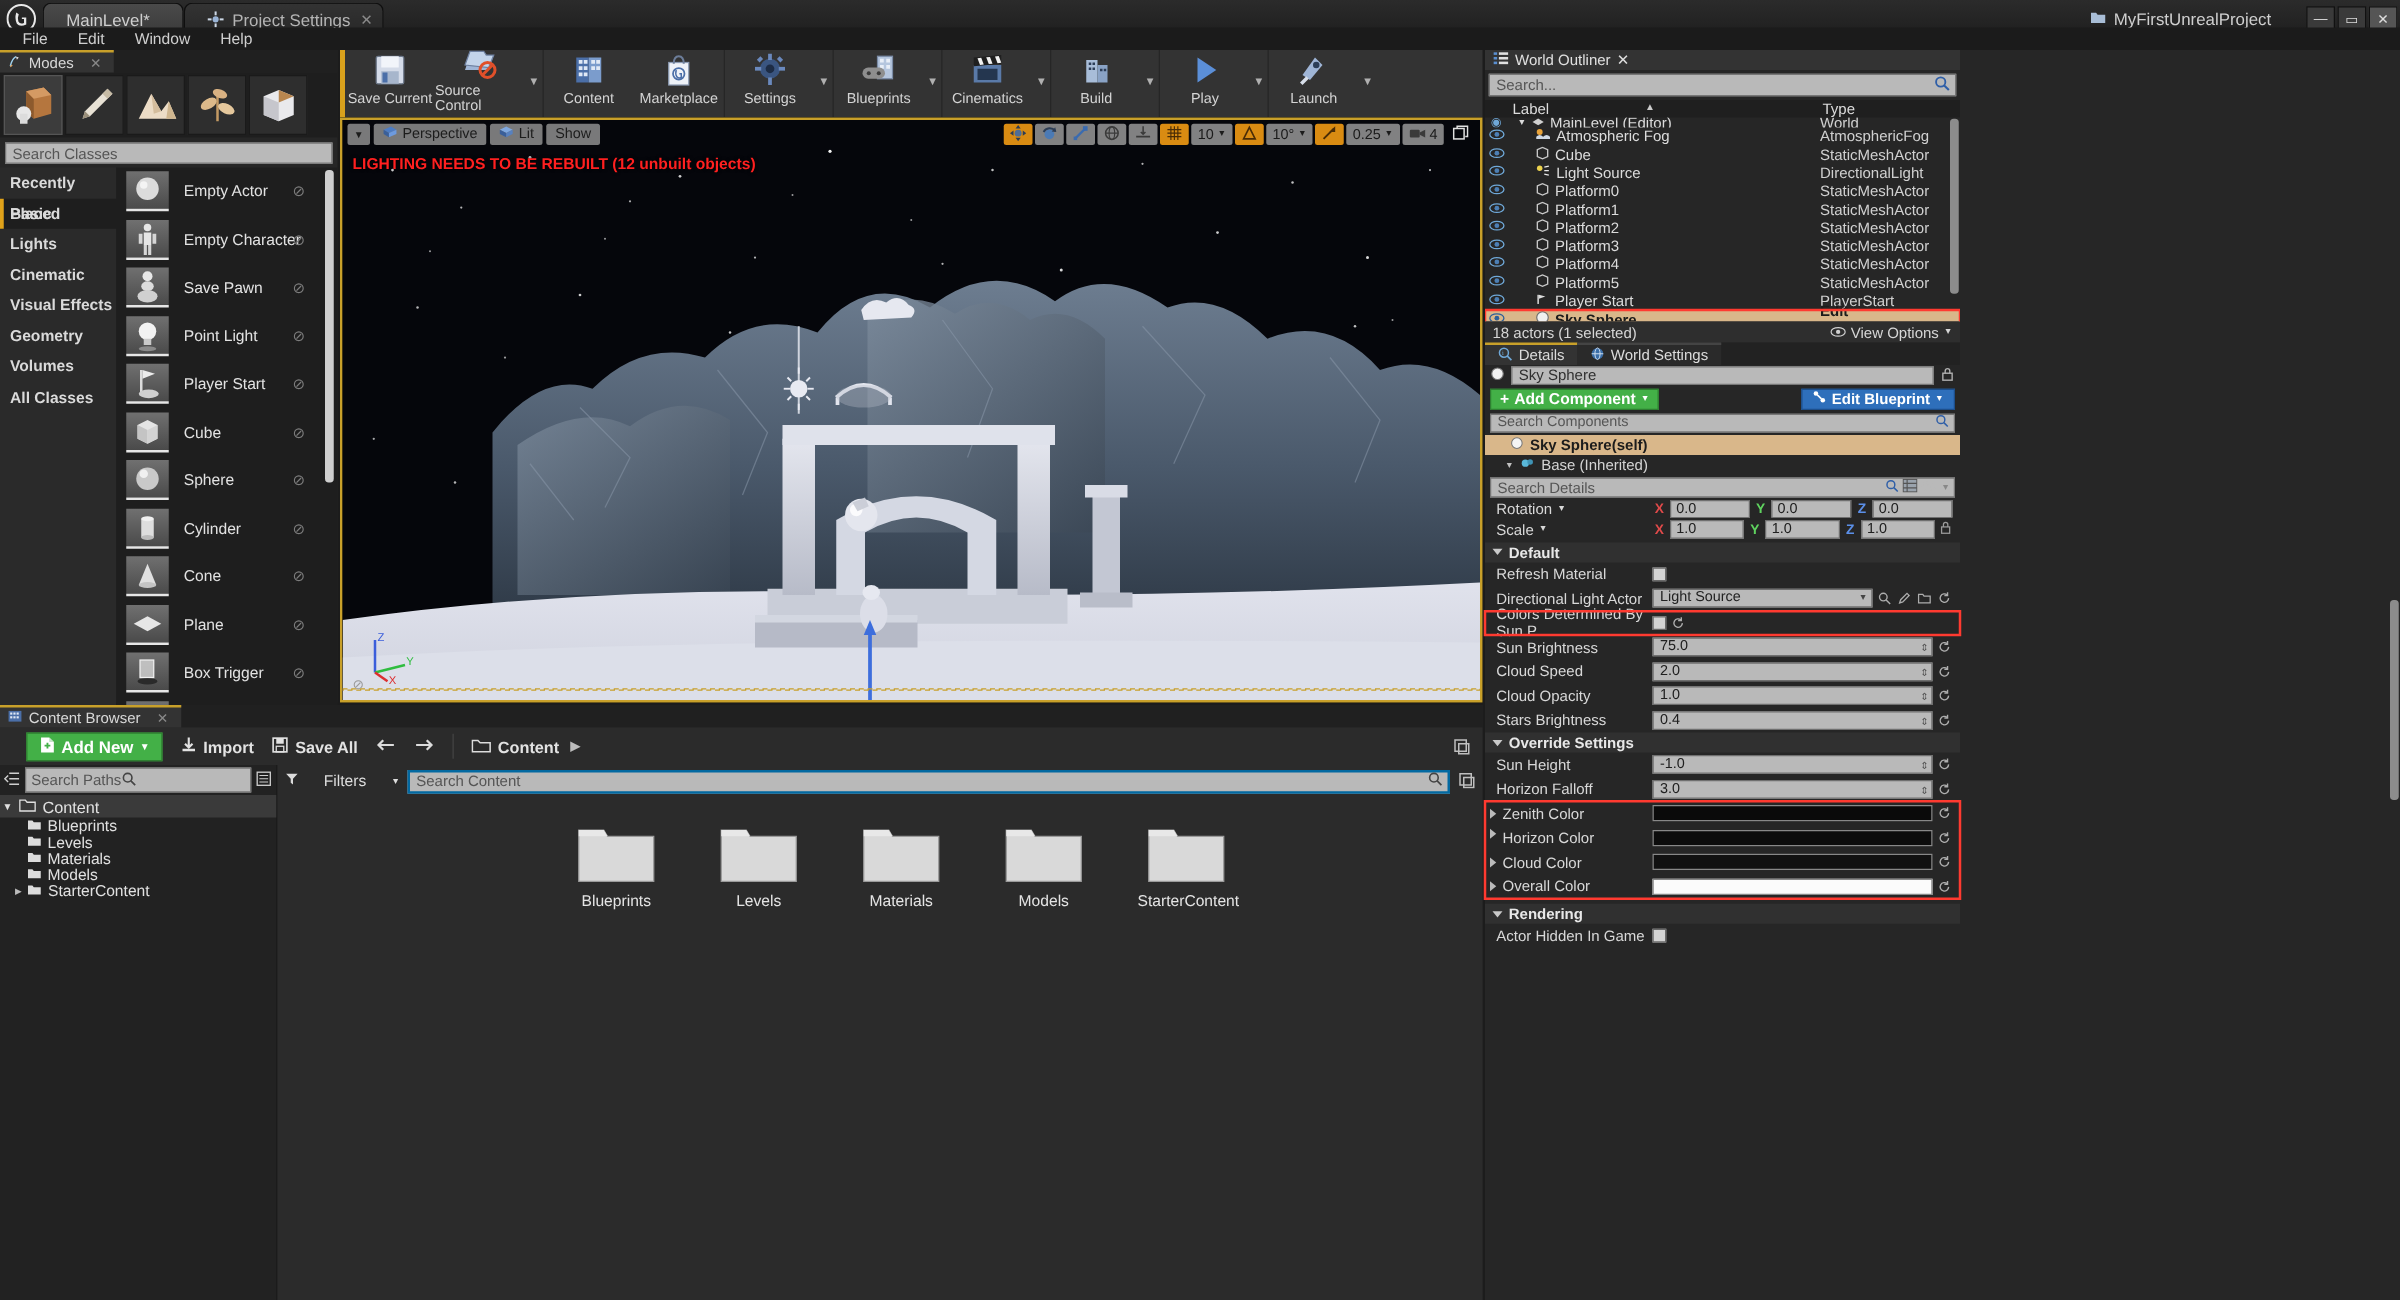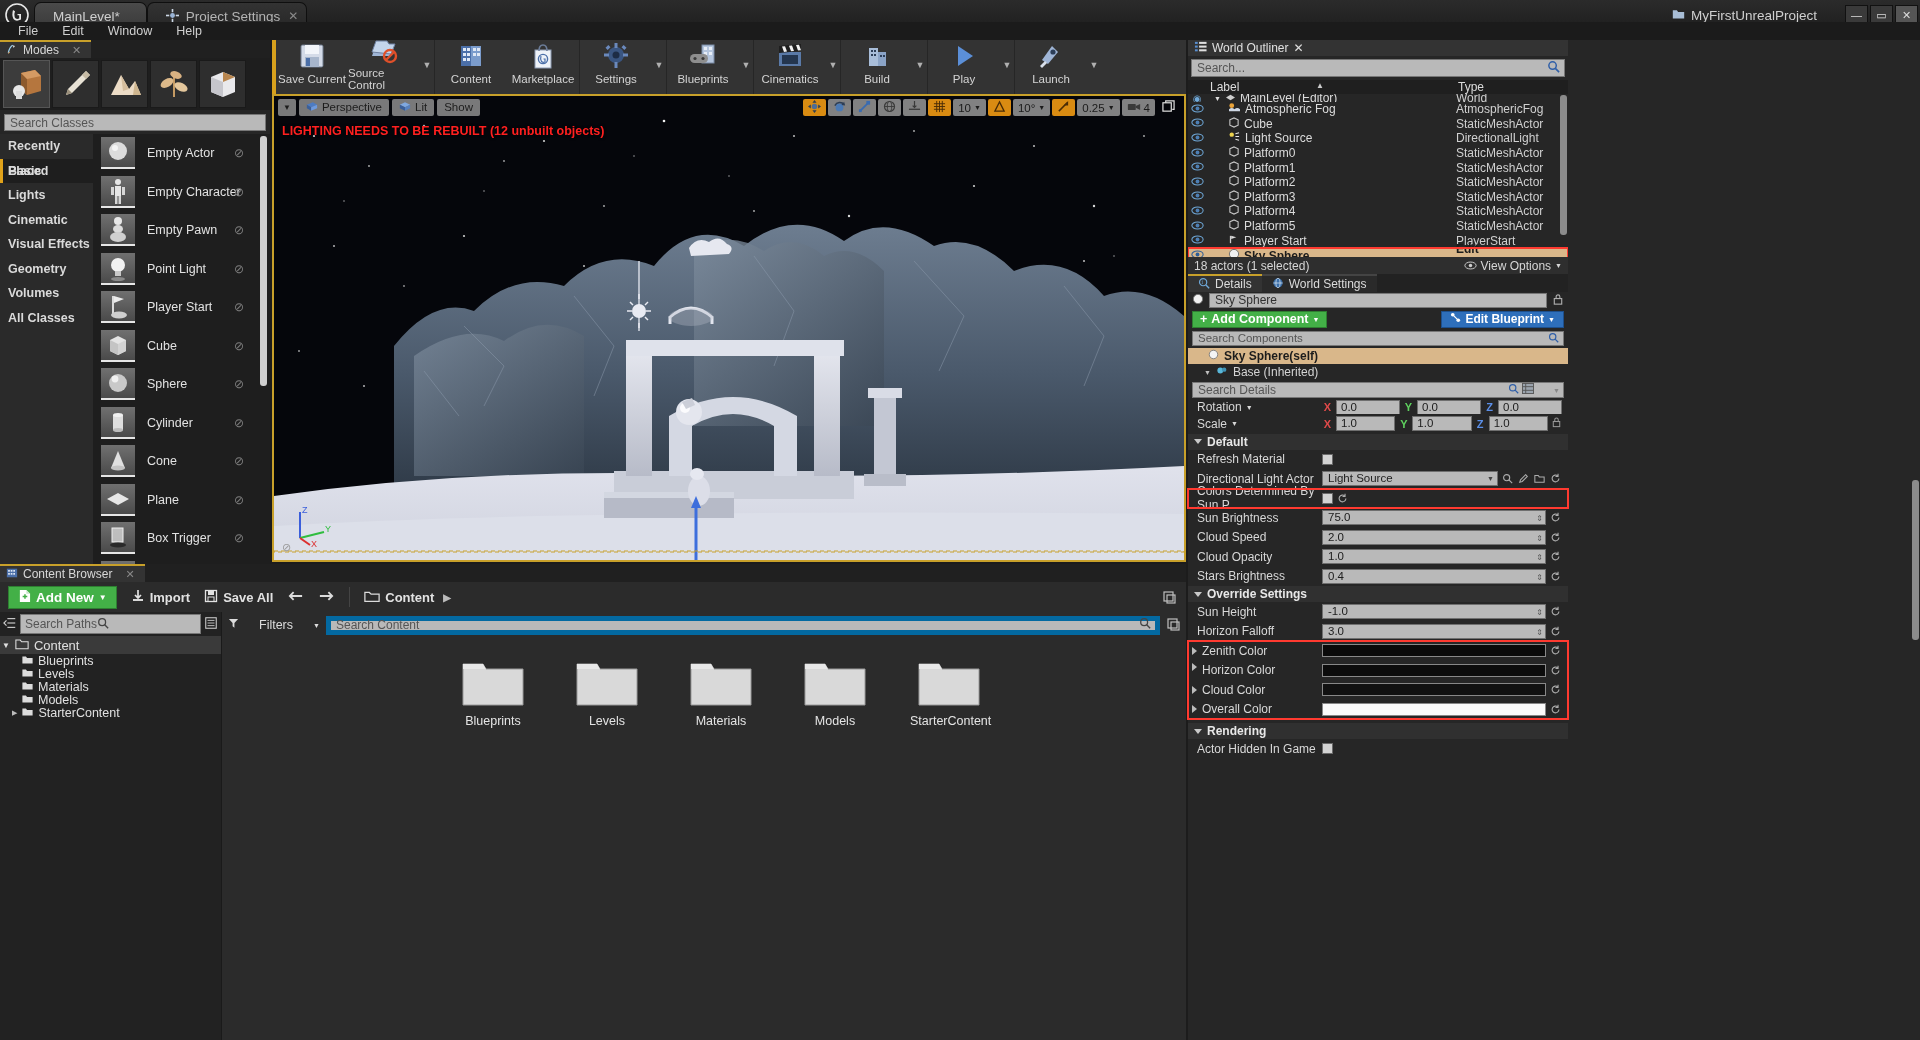--- a/index.html
+++ b/index.html
@@ -94,32 +94,32 @@
   .vp-sq { height:17px; min-width:20px; padding:0 5px; border-radius:2px; display:flex;align-items:center;justify-content:center; gap:3px;
            background:rgba(160,160,160,.8); font-size:11.5px; color:#1b1b1b; }
   .vp-sq.on { background:#d98b12; }
   .vp-sq.plain { background:transparent; color:#d8d8d8; }
   .vp-warn { position:absolute; left:8px; top:28px; color:#ff2020; font-size:12.5px; font-weight:bold; z-index:15; text-shadow:0 0 3px #000;}
   .axis { position:absolute; left:14px; bottom:12px; width:46px;height:46px; z-index:15;}
   .vp-help { position:absolute; left:12px; bottom:8px; color:#999; font-size:11px; z-index:15;}
 
   
   .cb { position:absolute; left:0; top:564px; width:1186px; height:476px; background:#262626; }
-  .cb-toolbar { height:30px; display:flex; align-items:center; gap:14px; padding-left:8px; background:#2b2b2b; }
+  .cb-toolbar { height:30px; display:flex; align-items:center; gap:14px; padding-left:21px; background:#2b2b2b; }
   .addnew { background:#43b047; color:#fff; font-weight:bold; font-size:13.5px; height:23px; display:flex; align-items:center; gap:5px; padding:0 9px; border:1px solid #2e7f31;}
   .cb-act { display:flex; align-items:center; gap:5px; font-size:13px; font-weight:bold; color:#e2e2e2; }
   .cb-sep { width:1px; height:20px; background:#444; }
   .cb-body { display:flex; height:446px; }
   .cb-left { width:222px; background:#222; border-right:1px solid #1a1a1a; }
   .cb-search { height:20px; margin:3px; background:#b9b9b9; border:1px solid #777; display:flex; align-items:center; padding:0 4px; font-size:12px; color:#555; }
   .tree-row { height:13.5px; display:flex; align-items:center; gap:5px; font-size:12.5px; color:#e0e0e0; }
   .cb-right { flex:1; background:#2b2b2b; position:relative; }
   .cb-filters { height:26px; display:flex; align-items:center; gap:6px; padding:0 6px; }
   .cb-filterbtn { font-size:12.5px; color:#ddd; display:flex;align-items:center;gap:20px;}
-  .cb-searchcontent { flex:1; height:19px; background:#b9b9b9; border:5px solid #0369a1; font-size:12px; color:#555; padding-left:5px; line-height:17px; display:flex; align-items:center; justify-content:space-between; padding-right:4px;}
+  .cb-searchcontent { flex:1; height:19px; background:#b9b9b9; border:2px solid #0369a1; font-size:12px; color:#555; padding-left:5px; line-height:17px; display:flex; align-items:center; justify-content:space-between; padding-right:4px;}
   .folder-grid { display:flex; gap:36px; padding:18px 0 0 232px; }
   .folder-cell { width:78px; text-align:center; }
   .folder-ico { width:64px; height:52px; margin:0 auto; }
   .folder-name { font-size:12.5px; color:#e4e4e4; margin-top:6px; }
   .cb-status { position:absolute; left:0; bottom:0; width:100%; height:22px; display:flex; align-items:center; justify-content:space-between; padding:0 8px; font-size:12px; color:#cfcfcf;}
 
   
   .right { position:absolute; left:1188px; top:38px; width:732px; height:1002px; background:#262626; }
   .outliner { width:380px; }
   .ol-head { height:18px; background:#333; border-top:2px solid #c8a02a; display:flex; align-items:center; gap:5px; padding-left:6px; font-size:12px; color:#e0e0e0;}
@@ -313,21 +313,21 @@
           <div class="asset-help">⊘</div>
         </div>
         <div class="asset-row">
           <div class="asset-thumb">
               <svg width="24" height="28" viewBox="0 0 24 28">
                 <circle cx="12" cy="6" r="4" fill="#e8e8e8"></circle>
                 <ellipse cx="12" cy="14" rx="5" ry="4" fill="#dcdcdc"></ellipse>
                 <ellipse cx="12" cy="22" rx="8" ry="5" fill="#d0d0d0"></ellipse>
               </svg>
             </div>
-          <div class="asset-label">Empty Pawn</div>
+          <div class="asset-label">Save Pawn</div>
           <div class="asset-help">⊘</div>
         </div>
         <div class="asset-row">
           <div class="asset-thumb">
               <svg width="24" height="28" viewBox="0 0 24 28">
                 <circle cx="12" cy="11" r="7" fill="#f2f2f2"></circle>
                 <rect x="9" y="17" width="6" height="5" fill="#c9c9c9"></rect>
                 <ellipse cx="12" cy="25" rx="7" ry="2" fill="#8a8a8a"></ellipse>
               </svg>
             </div>

